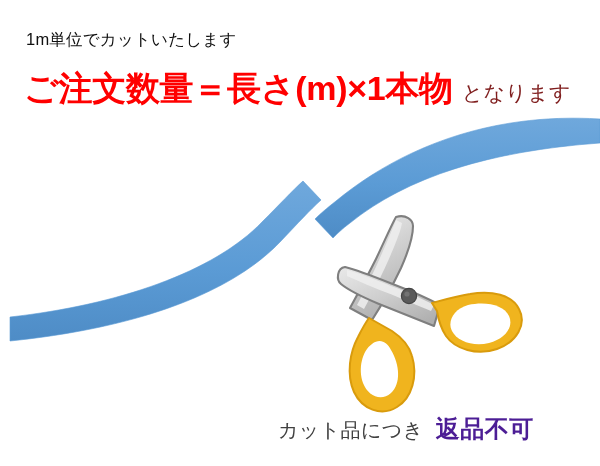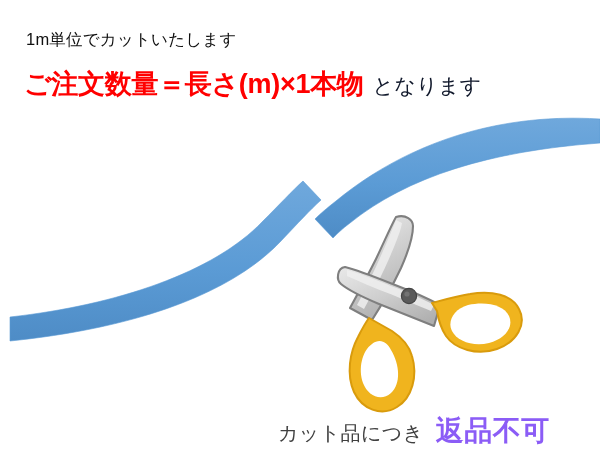--- a/index.html
+++ b/index.html
@@ -41,51 +41,51 @@
     font-weight: 400;
     letter-spacing: 0.2px;
   }
   #line-two {
     left: 24px;
     top: 70px;
     font-size: 0;
     letter-spacing: 0;
   }
   #line-two .red {
-    font-size: 27px;
+    font-size: 34px;
     font-weight: 700;
     color: #ff0000;
     letter-spacing: -0.3px;
     vertical-align: baseline;
   }
   #line-two .tail {
     font-size: 21px;
     font-weight: 400;
-    color: #0f172a;
+    color: #7f1d1d;
     letter-spacing: 0.3px;
     padding-left: 9px;
     vertical-align: baseline;
   }
   #line-bottom {
     left: 278px;
     top: 416px;
     font-size: 0;
     letter-spacing: 0;
   }
   #line-bottom .lead {
     font-size: 20px;
     font-weight: 400;
     color: #404040;
     letter-spacing: 0.4px;
     vertical-align: baseline;
   }
   #line-bottom .strong {
-    font-size: 28px;
+    font-size: 24px;
     font-weight: 700;
-    color: #8b5cf6;
+    color: #4c1d95;
     letter-spacing: 0.5px;
     padding-left: 12px;
     vertical-align: baseline;
   }
 </style>
 </head>
 <body>
 
 <div id="stage">
 

